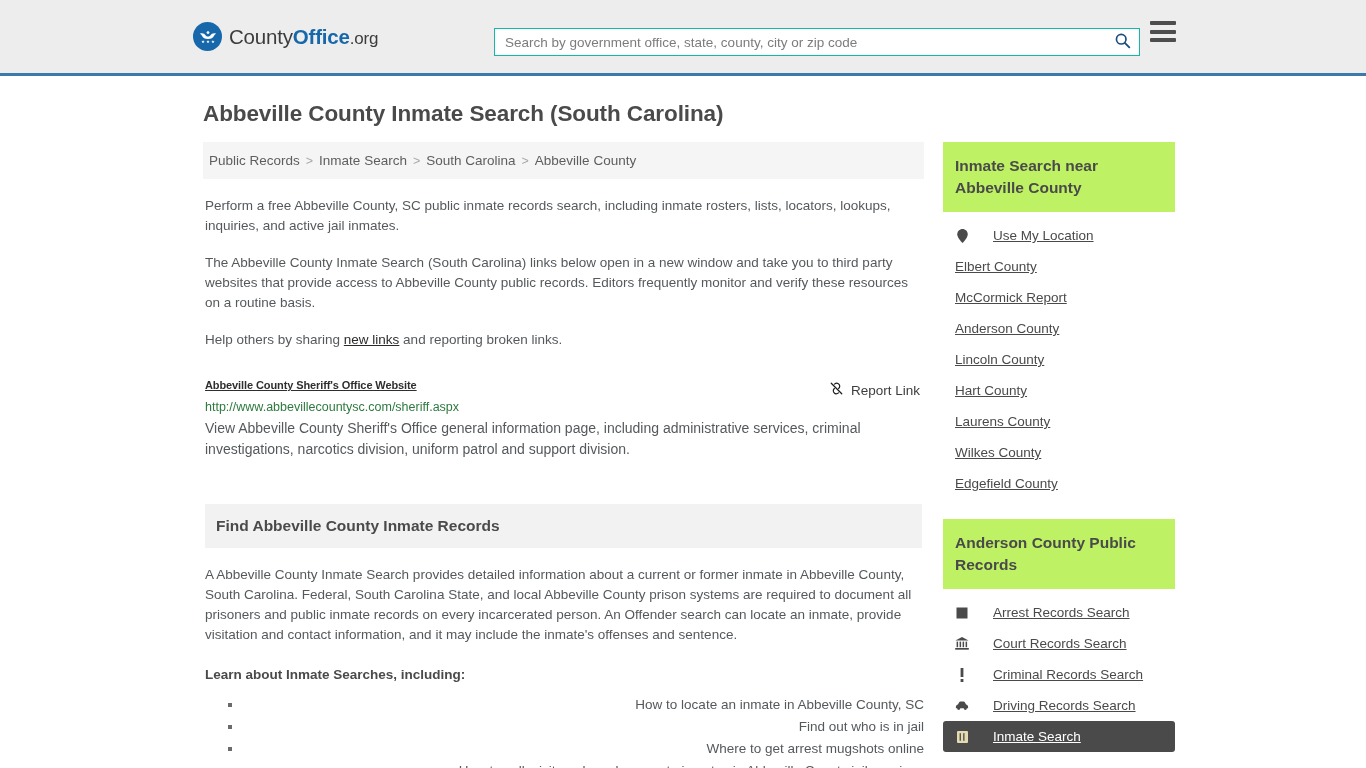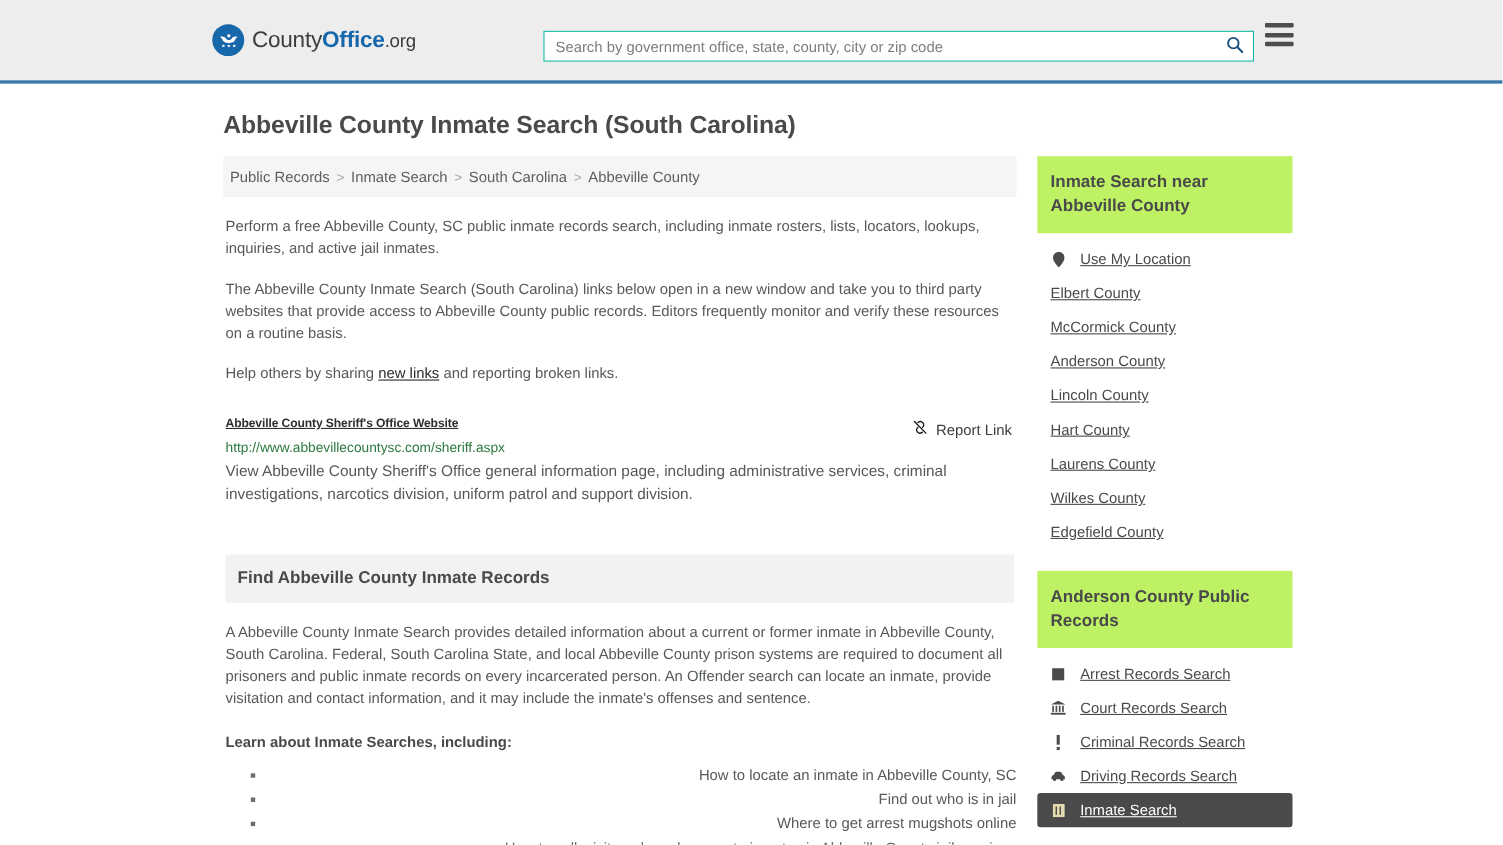--- a/index.html
+++ b/index.html
@@ -242,21 +242,21 @@
     margin: 0;
     font-size: 15.5px;
     font-weight: bold;
     color: #4a4a4a;
     line-height: 22px;
   }
   .side-list { margin-top: 8px; }
   .side-item {
     display: flex;
     align-items: center;
-    gap: 13px;
+    gap: 24px;
     padding: 8px 12px;
     text-decoration: none;
     text-align: center;
   }
   .side-item .label {
     font-size: 13.5px;
     color: #4a4a4a;
     text-decoration: underline;
   }
   .side-item .ico {
@@ -386,21 +386,21 @@
                 <path d="M6 0C2.7 0 0 2.7 0 6c0 4.2 6 10 6 10s6-5.8 6-10c0-3.3-2.7-6-6-6z" fill="#4a4a4a"></path>
               </svg>
             </span>
             <span class="label">Use My Location</span>
           </a>
 
           <a class="side-item plain" href="#">
             <span class="label">Elbert County</span>
           </a>
           <a class="side-item plain" href="#">
-            <span class="label">McCormick County</span>
+            <span class="label">McCormick Report</span>
           </a>
           <a class="side-item plain" href="#">
             <span class="label">Anderson County</span>
           </a>
           <a class="side-item plain" href="#">
             <span class="label">Lincoln County</span>
           </a>
           <a class="side-item plain" href="#">
             <span class="label">Hart County</span>
           </a>

